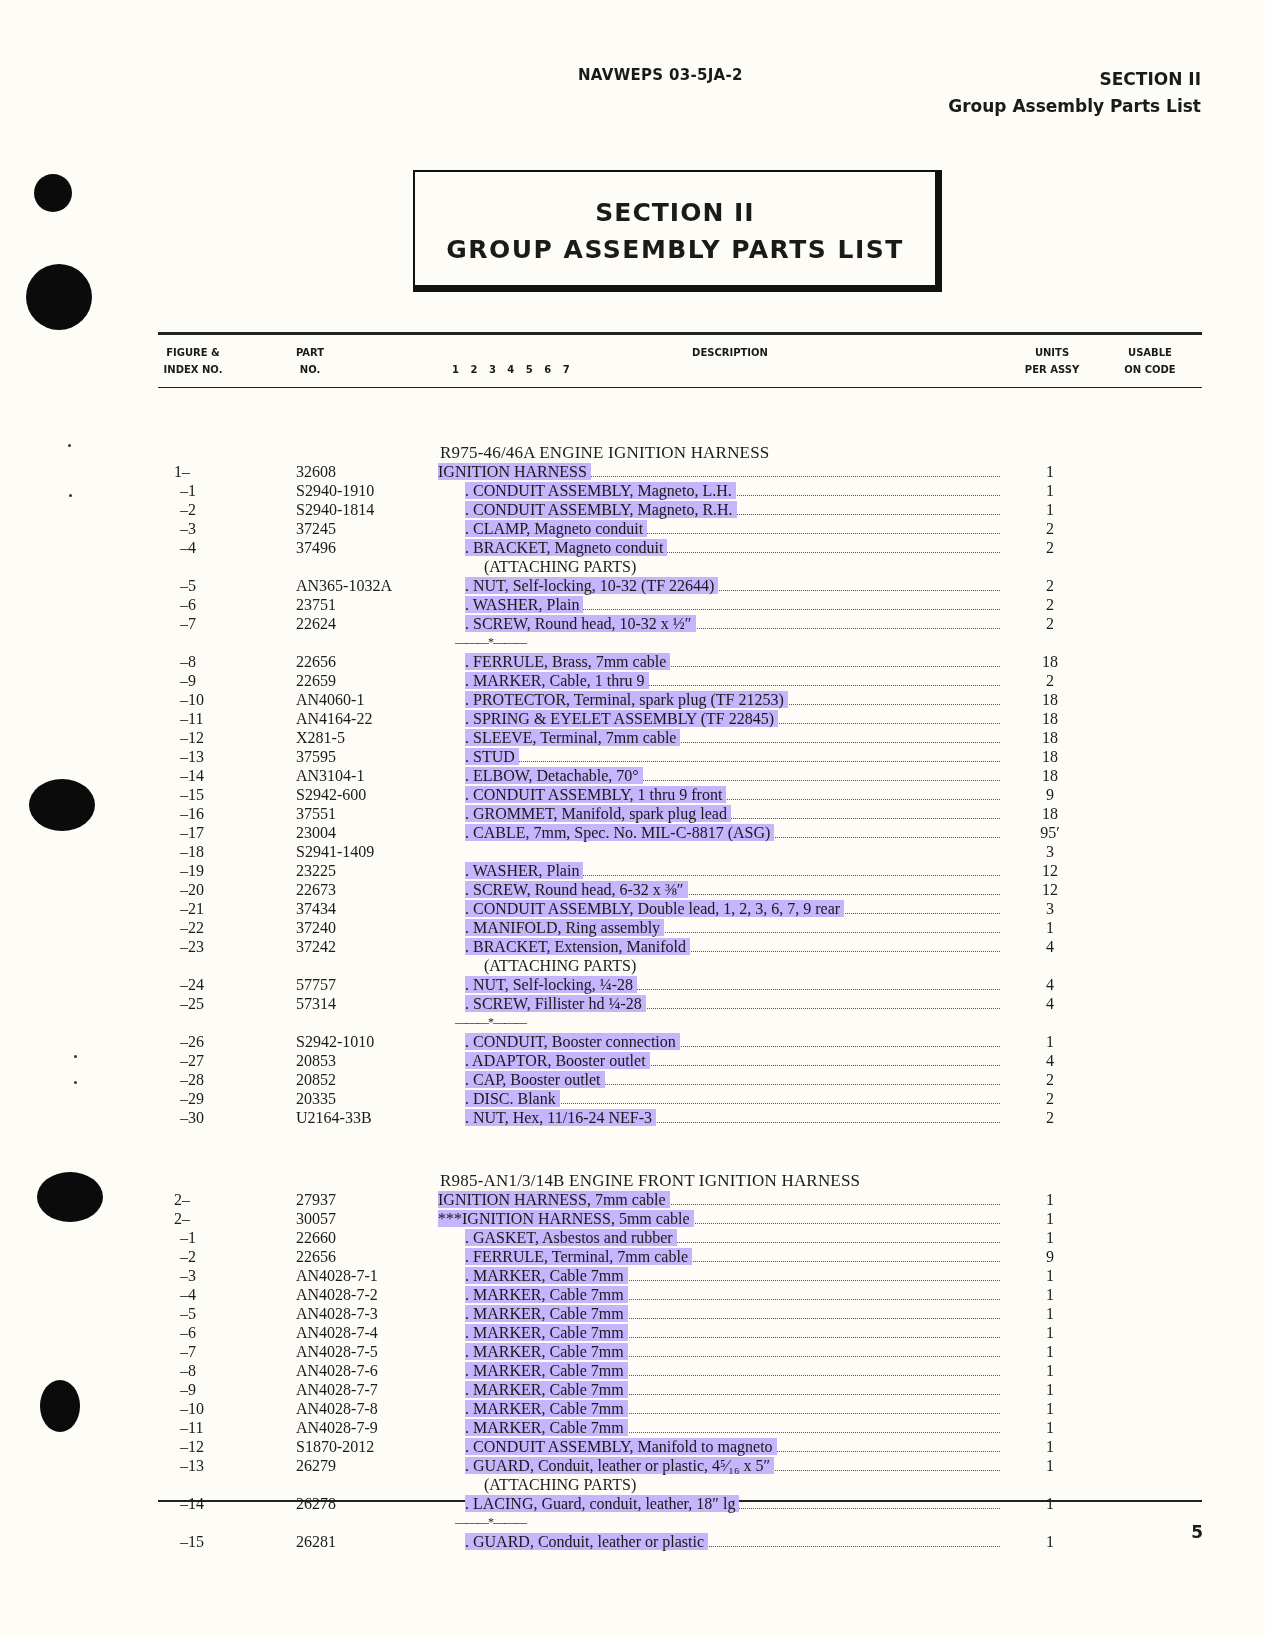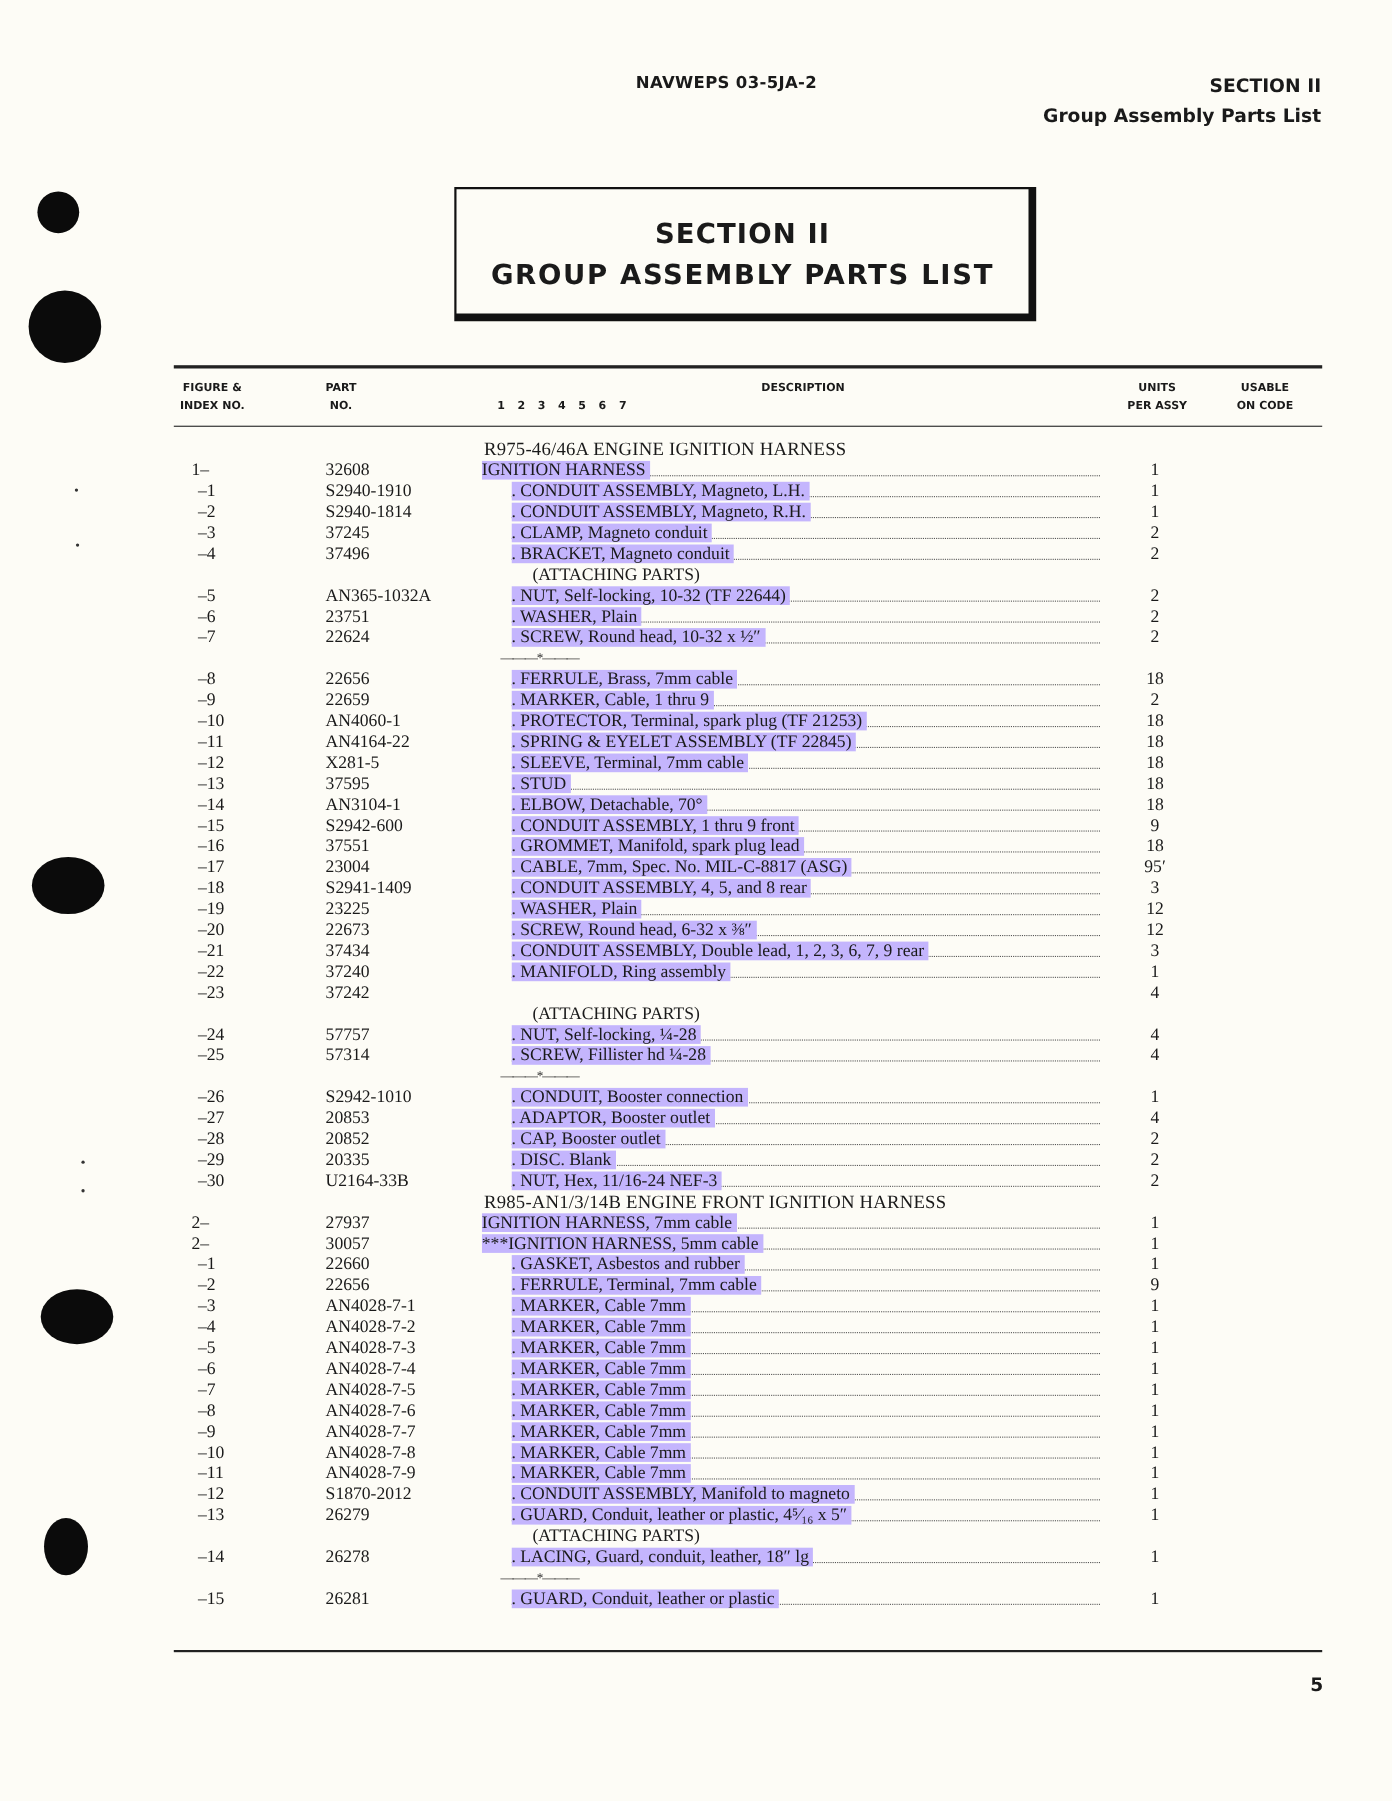--- a/index.html
+++ b/index.html
@@ -51,21 +51,21 @@
     .row .desc {
       position: absolute; left: 438px; width: 562px; overflow: hidden;
     }
     .row .desc.ind { left: 465px; width: 535px; }
     .row .desc .txt { background: #c4b5fd; padding-right: 4px; position: relative; z-index: 1; }
     .row .desc .dots {
       position: absolute; left: 0; right: 0; bottom: 4px;
       border-bottom: 1.5px dotted #555; z-index: 0;
     }
     .row .units { position: absolute; left: 1030px; width: 40px; text-align: center; }
-    .row.group { text-align: right; }
+    .row.group { text-align: right; margin-top: 44px; }
     .row.group .gtitle { position: absolute; left: 440px; font-size: 17px; letter-spacing: 0.2px; }
     .row.attach .atxt { position: absolute; left: 484px; font-size: 16px; }
     .row.sep .stxt { position: absolute; left: 455px; font-size: 12px; letter-spacing: -1px; }
 
     .page-num {
       position: absolute; right: 62px; top: 1522px;
       font-family: "DejaVu Sans", sans-serif; font-weight: bold; font-size: 17px;
     }
   </style>
 </head>
@@ -233,21 +233,20 @@
     </div>
     <div class="row">
       <span class="idx sub">–17</span>
       <span class="part">23004</span>
       <span class="desc ind"><span class="dots"></span><span class="txt">. CABLE, 7mm, Spec. No. MIL-C-8817 (ASG)</span></span>
       <span class="units">95′</span>
     </div>
     <div class="row">
       <span class="idx sub">–18</span>
       <span class="part">S2941-1409</span>
-      <span class="desc ind"><span class="dots"></span><span class="txt">. CONDUIT ASSEMBLY, 4, 5, and 8 rear</span></span>
       <span class="units">3</span>
     </div>
     <div class="row">
       <span class="idx sub">–19</span>
       <span class="part">23225</span>
       <span class="desc ind"><span class="dots"></span><span class="txt">. WASHER, Plain</span></span>
       <span class="units">12</span>
     </div>
     <div class="row">
       <span class="idx sub">–20</span>
@@ -263,20 +262,21 @@
     </div>
     <div class="row">
       <span class="idx sub">–22</span>
       <span class="part">37240</span>
       <span class="desc ind"><span class="dots"></span><span class="txt">. MANIFOLD, Ring assembly</span></span>
       <span class="units">1</span>
     </div>
     <div class="row">
       <span class="idx sub">–23</span>
       <span class="part">37242</span>
+      <span class="desc ind"><span class="dots"></span><span class="txt">. BRACKET, Extension, Manifold</span></span>
       <span class="units">4</span>
     </div>
     <div class="row attach">
       <span class="atxt">(ATTACHING PARTS)</span>
     </div>
     <div class="row">
       <span class="idx sub">–24</span>
       <span class="part">57757</span>
       <span class="desc ind"><span class="dots"></span><span class="txt">. NUT, Self-locking, ¼-28</span></span>
       <span class="units">4</span>

